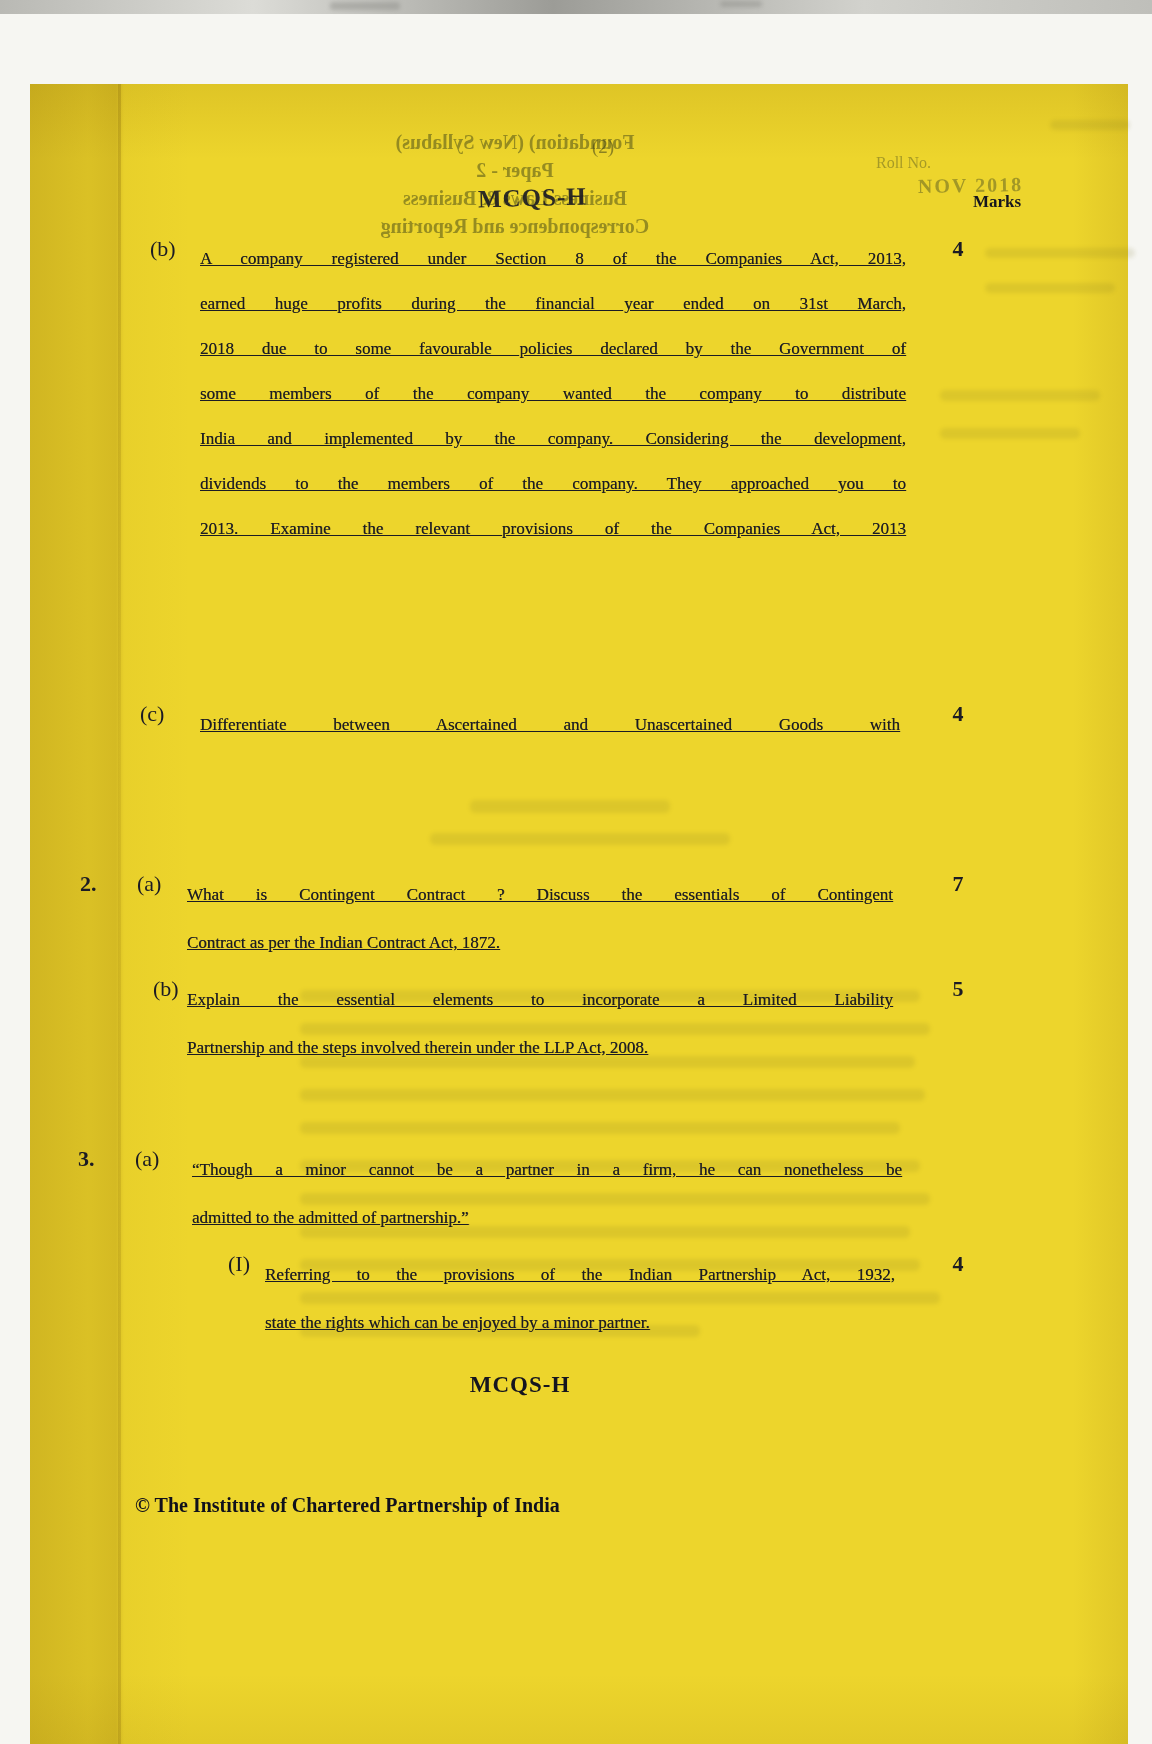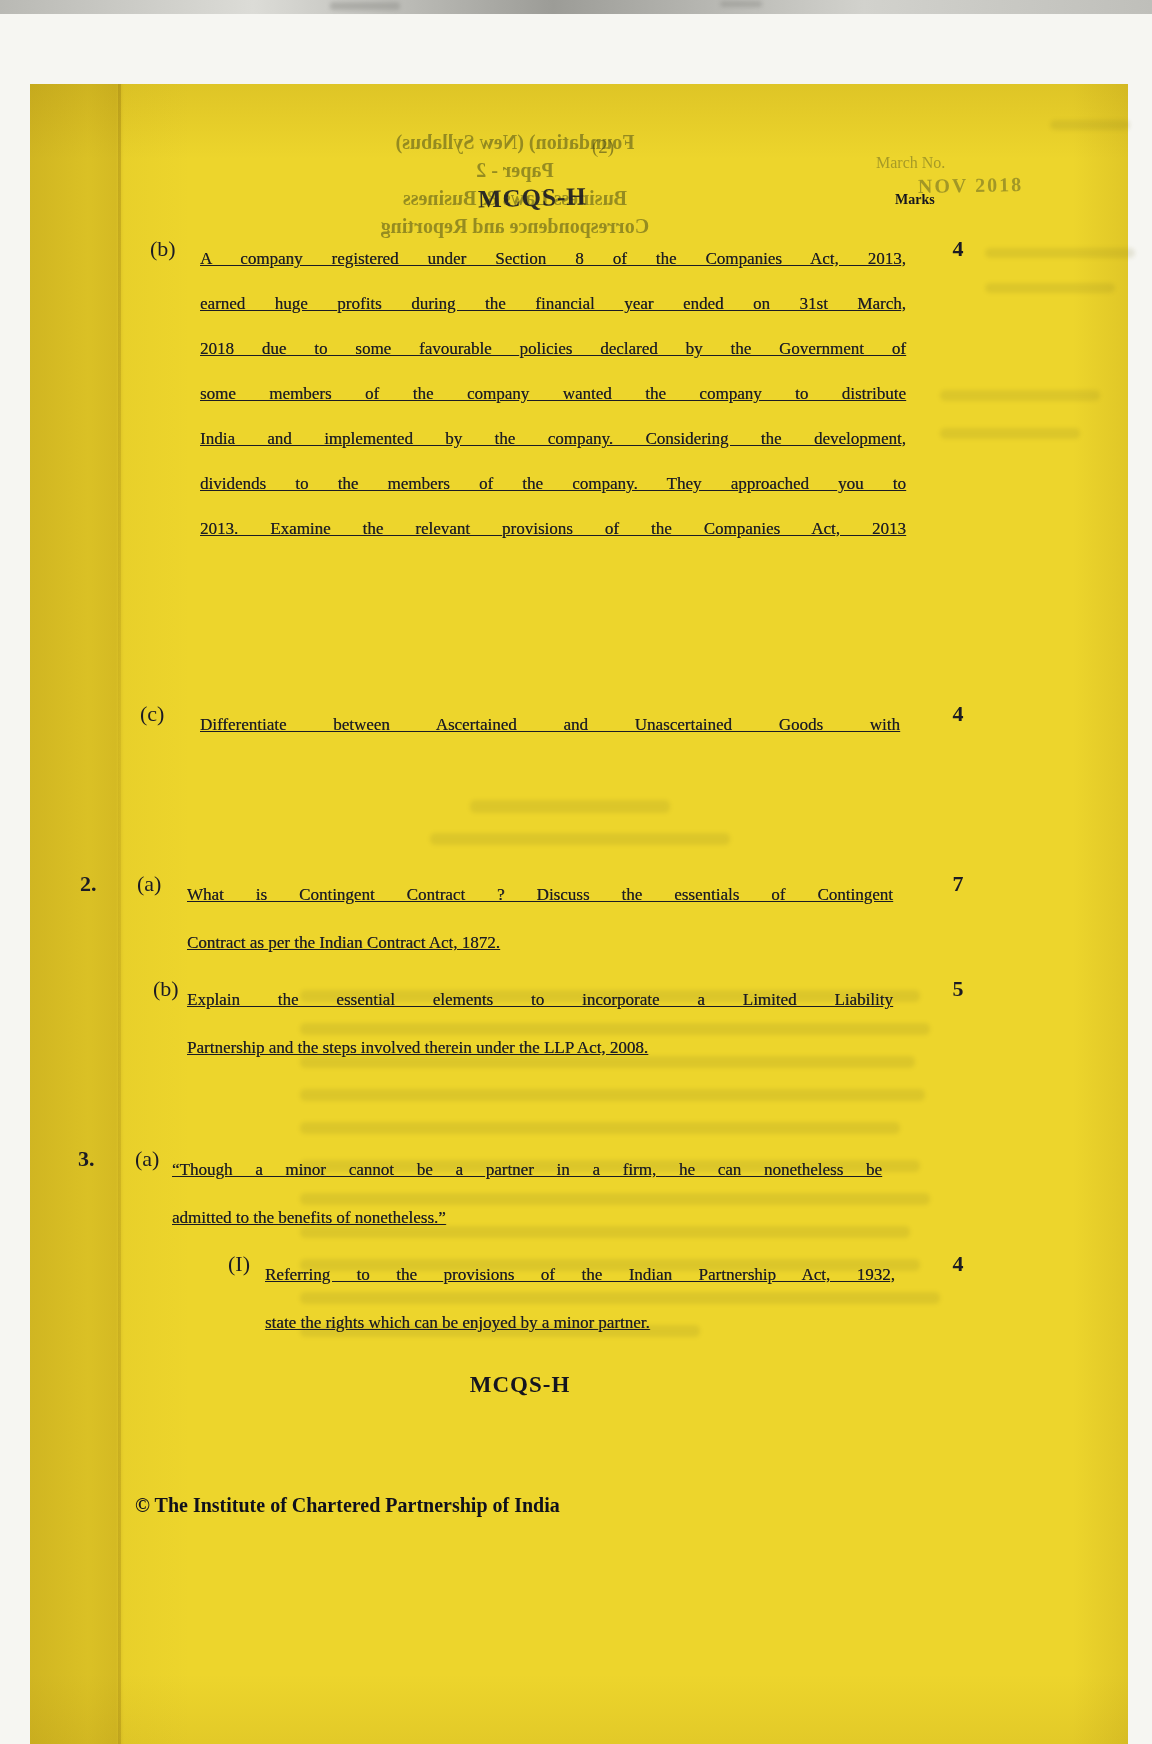--- a/index.html
+++ b/index.html
@@ -48,22 +48,22 @@
   }
   .roll-no{
     position:absolute;left:846px;top:70px;font-size:16px;
     color:rgba(80,82,30,.45);
   }
   .date-stamp{
     position:absolute;left:888px;top:90px;font-size:20px;font-weight:bold;
     color:rgba(88,90,32,.5);transform:rotate(-1deg);letter-spacing:2px;
   }
   .marks-label{
-    position:absolute;left:865px;top:108px;width:90px;text-align:left;
-    font-size:14px;font-weight:bold;color:#15151f;
+    position:absolute;left:922px;top:108px;width:90px;text-align:center;
+    font-size:17px;font-weight:bold;color:#15151f;
   }
   .smudge{position:absolute;background:#6e681c;opacity:.13;filter:blur(2.2px);border-radius:5px;}
   
   .q{position:absolute;left:0;width:1098px;}
   .qnum{position:absolute;font-size:22px;font-weight:bold;}
   .qlabel{position:absolute;font-size:22px;}
   .qtext{position:absolute;font-size:17px;text-shadow:.3px 0 0 rgba(22,22,32,.65);text-decoration:underline;}
   .lh45{line-height:45px;}
   .lh48{line-height:48px;}
   .line{min-height:1em;}
@@ -91,21 +91,21 @@
 
     <div class="bleed-header">
       <div class="line">Foundation) (New Syllabus)</div>
       <div class="line">Paper - 2</div>
       <div class="line">Business Laws &amp; Business</div>
       <div class="line">Correspondence and Reporting</div>
     </div>
 
     <div class="page-number">(2)</div>
     <div class="stamp">MCQS-H</div>
-    <div class="roll-no">March No.</div>
+    <div class="roll-no">Roll No.</div>
     <div class="date-stamp">NOV 2018</div>
     <div class="marks-label">Marks</div>
 
     <div class="smudge" style="left:1020px;top:36px;width:80px;height:10px;"></div>
     <div class="smudge" style="left:955px;top:164px;width:150px;height:10px;"></div>
     <div class="smudge" style="left:955px;top:199px;width:130px;height:10px;"></div>
     <div class="smudge" style="left:910px;top:306px;width:160px;height:11px;"></div>
     <div class="smudge" style="left:910px;top:344px;width:140px;height:11px;"></div>
     <div class="smudge" style="left:440px;top:716px;width:200px;height:13px;"></div>
     <div class="smudge" style="left:400px;top:749px;width:300px;height:12px;"></div>
@@ -158,23 +158,23 @@
       <span class="qmarks" style="left:904px;">5</span>
       <div class="qtext lh48" style="left:157px;width:706px;">
         <div class="line jl">Explain the essential elements to incorporate a Limited Liability</div>
         <div class="line">Partnership and the steps involved therein under the LLP Act, 2008.</div>
       </div>
     </div>
 
     <div class="q" style="top:1062px;">
       <span class="qnum" style="left:48px;">3.</span>
       <span class="qlabel" style="left:105px;">(a)</span>
-      <div class="qtext lh48" style="left:142px;width:710px;">
+      <div class="qtext lh48" style="left:162px;width:710px;">
         <div class="line jl">“Though a minor cannot be a partner in a firm, he can nonetheless be</div>
-        <div class="line">admitted to the benefits of nonetheless.”</div>
+        <div class="line">admitted to the admitted of partnership.”</div>
       </div>
     </div>
 
     <div class="q" style="top:1167px;">
       <span class="qlabel" style="left:198px;">(I)</span>
       <span class="qmarks" style="left:904px;">4</span>
       <div class="qtext lh48" style="left:235px;width:630px;">
         <div class="line jl">Referring to the provisions of the Indian Partnership Act, 1932,</div>
         <div class="line">state the rights which can be enjoyed by a minor partner.</div>
       </div>

